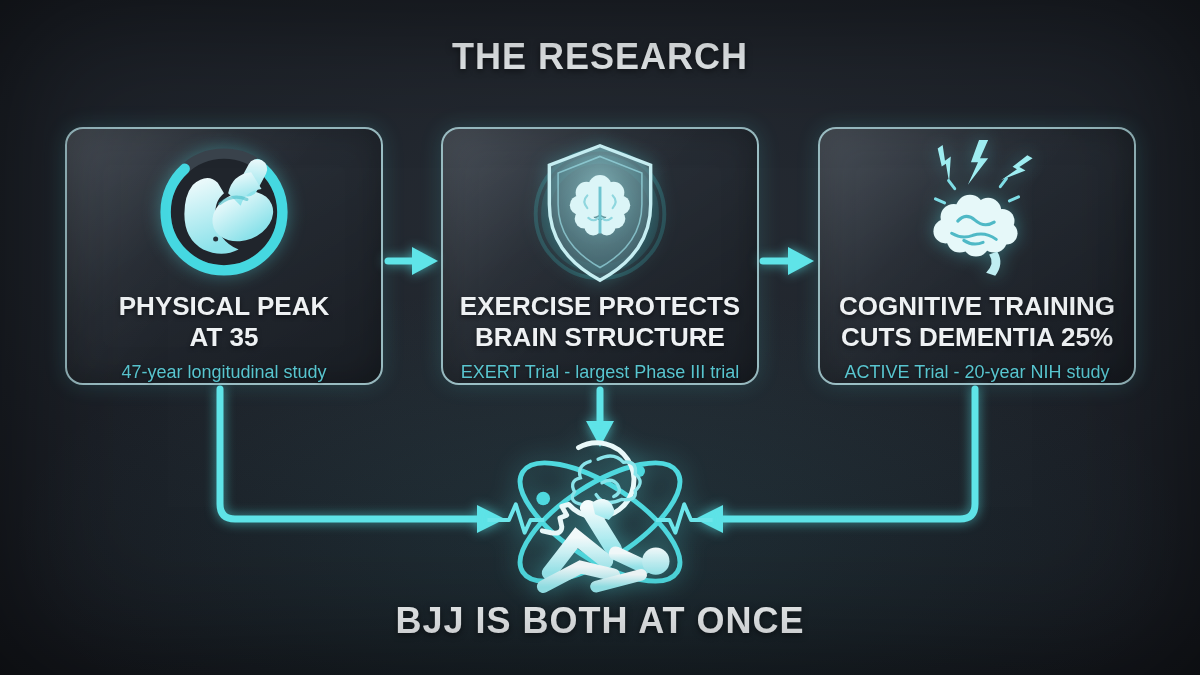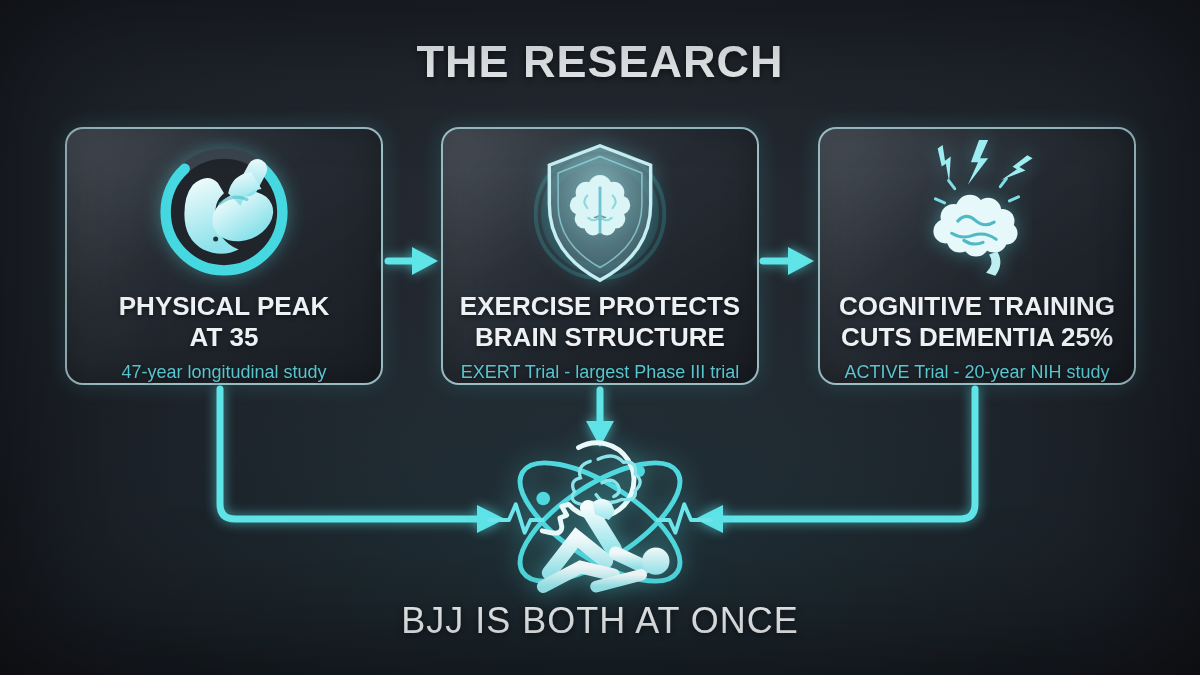--- a/index.html
+++ b/index.html
@@ -9,21 +9,21 @@
     background:
       radial-gradient(90% 70% at 50% 80%, rgba(70,190,200,0.10), rgba(0,0,0,0) 55%),
       radial-gradient(120% 100% at 50% 32%, #262c34 0%, #1b1f26 48%, #121419 100%);
   }
   .stage::after{
     content:"";position:absolute;inset:0;pointer-events:none;
     box-shadow:inset 0 0 140px rgba(0,0,0,0.55);
   }
   .title{
     position:absolute;top:36px;left:0;width:100%;margin:0;
-    text-align:center;font-size:45px;font-weight:bold;letter-spacing:1px;
+    text-align:center;font-size:36px;font-weight:bold;letter-spacing:1px;
     color:#eef2f4;text-shadow:0 2px 6px rgba(0,0,0,0.5);
   }
   .card{
     position:absolute;top:127px;width:318px;height:258px;box-sizing:border-box;
     border:2px solid rgba(186,228,233,0.78);border-radius:18px;
     background:linear-gradient(148deg, rgba(66,75,86,0.62) 0%, rgba(40,46,54,0.72) 40%, rgba(24,28,34,0.92) 100%);
     box-shadow:0 0 22px rgba(86,224,228,0.16), inset 0 0 34px rgba(0,0,0,0.28);
     display:flex;flex-direction:column;align-items:center;
   }
   .card::before{
@@ -45,21 +45,21 @@
   .connectors{position:absolute;left:0;top:0;pointer-events:none;}
   .connectors .flow{
     stroke:#5fe4e8;fill:none;stroke-width:7;stroke-linecap:round;
   }
   .connectors .head{fill:#5fe4e8;stroke:none;}
   .connectors g{filter:drop-shadow(0 0 6px rgba(86,230,234,0.65));}
   .center-figure{position:absolute;left:483px;top:428px;width:234px;height:186px;}
   .center-figure svg{filter:drop-shadow(0 0 12px rgba(86,230,234,0.45));}
   .conclusion{
     position:absolute;top:600px;left:0;width:100%;margin:0;text-align:center;
-    font-size:36px;font-weight:normal;letter-spacing:1px;color:#f1f4f6;
+    font-size:36px;font-weight:bold;letter-spacing:1px;color:#f1f4f6;
     text-shadow:0 2px 6px rgba(0,0,0,0.55);
   }
 </style>
 </head>
 <body>
 
 <div class="stage">
 
   <h1 class="title">THE RESEARCH</h1>
 

